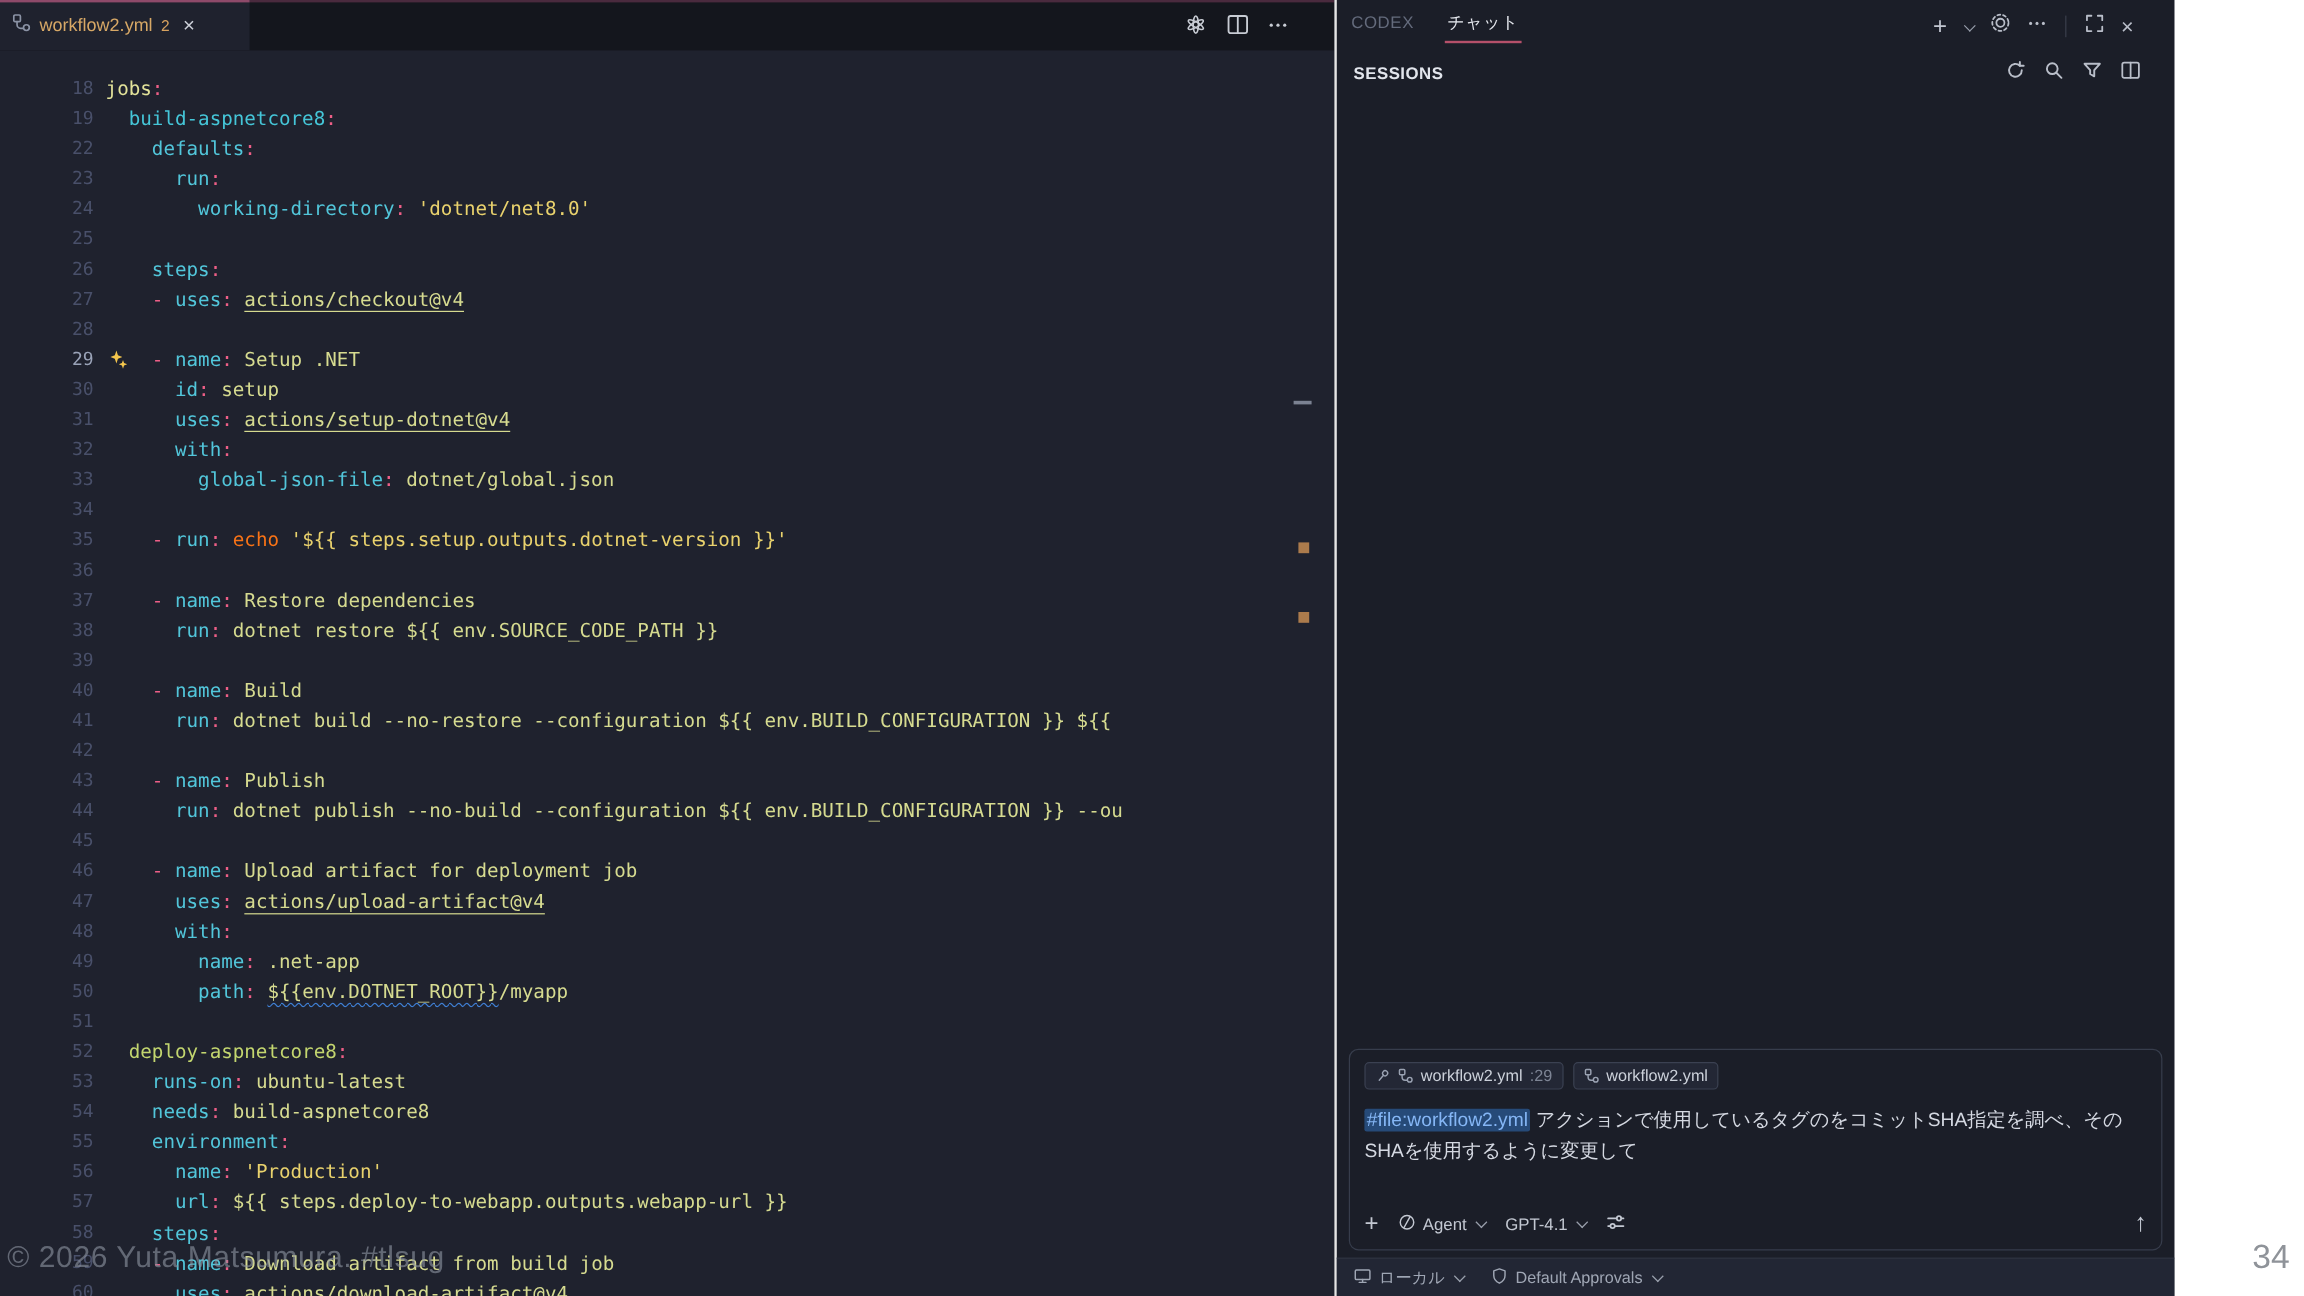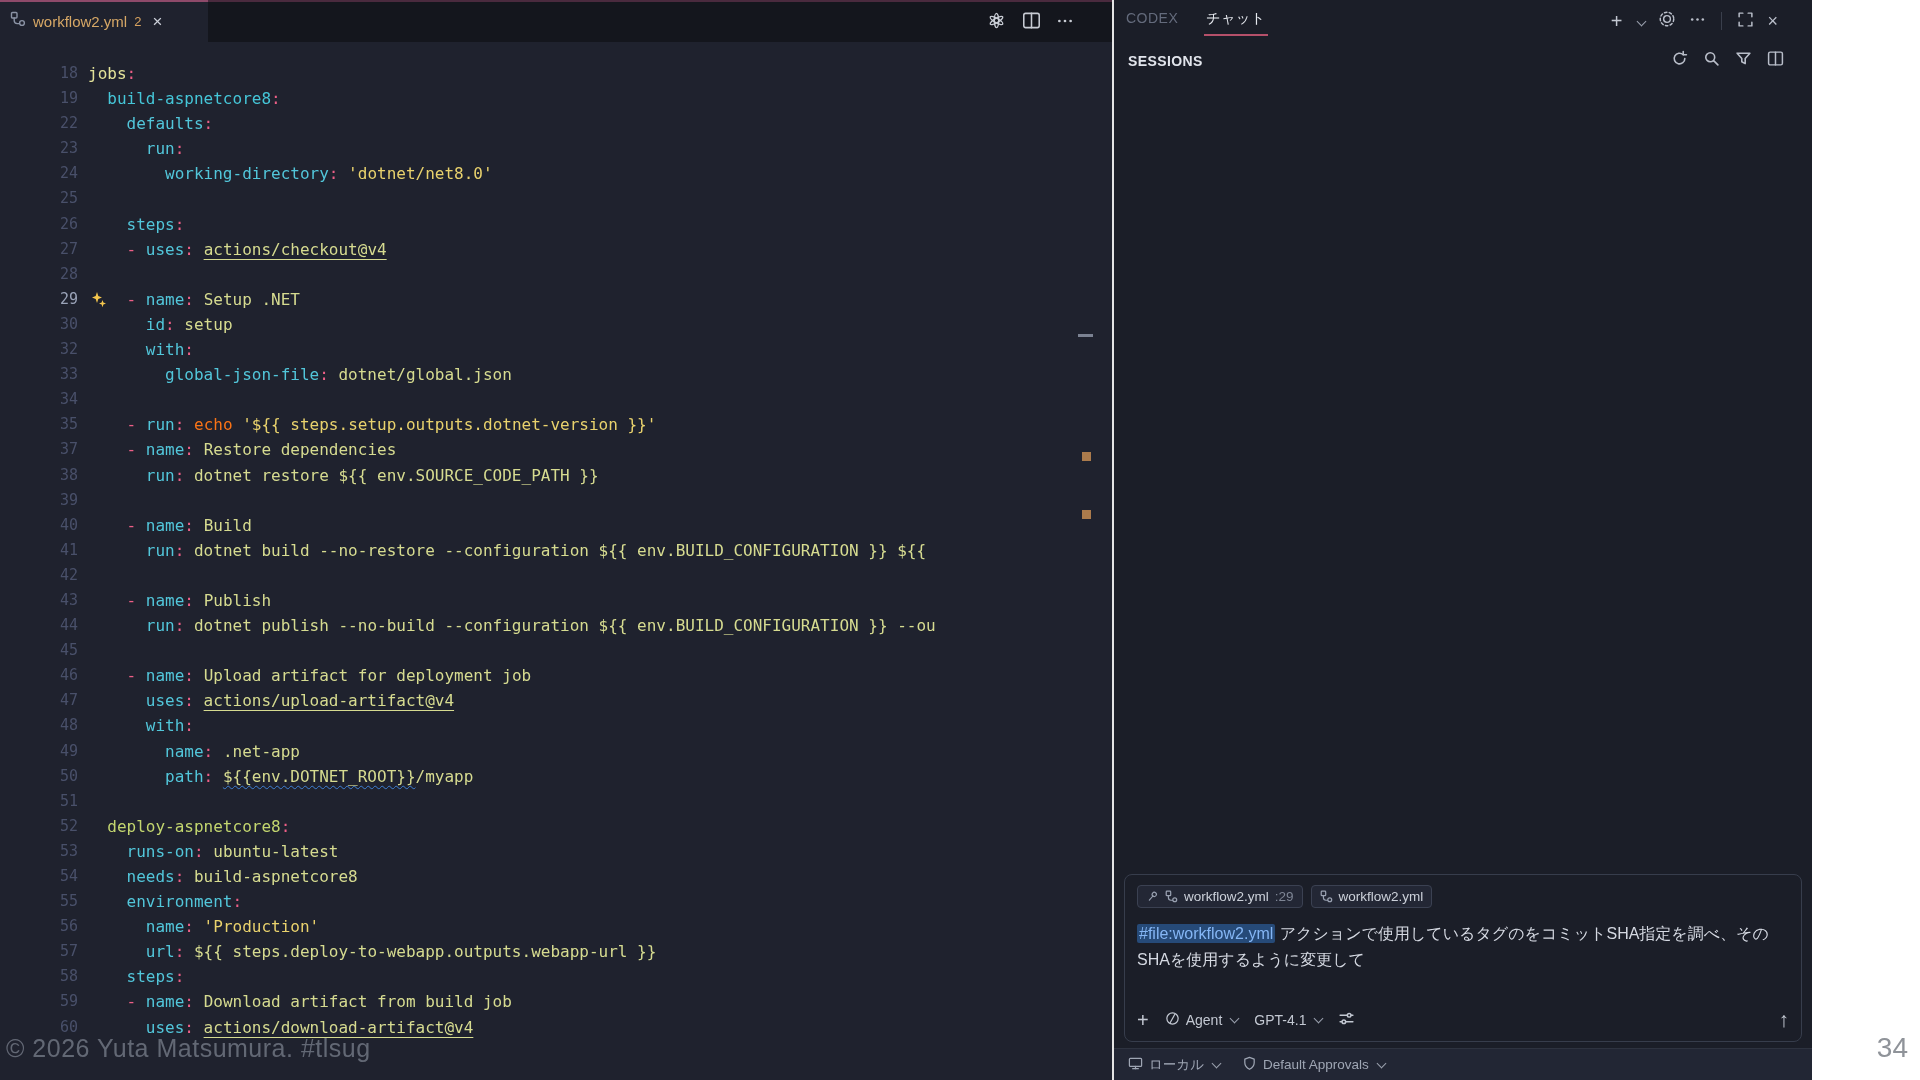--- a/index.html
+++ b/index.html
@@ -132,24 +132,26 @@
           <div class="crow"><span class="ln">24</span><span class="ct"><span>        </span><span class="k">working-directory</span><span class="p">:</span><span> </span><span class="s">'dotnet/net8.0'</span></span></div>
           <div class="crow"><span class="ln">25</span><span class="ct"></span></div>
           <div class="crow"><span class="ln">26</span><span class="ct"><span>    </span><span class="k">steps</span><span class="p">:</span></span></div>
           <div class="crow"><span class="ln">27</span><span class="ct"><span>    </span><span class="p">-</span><span> </span><span class="k">uses</span><span class="p">:</span><span> </span><span class="l">actions/checkout@v4</span></span></div>
           <div class="crow"><span class="ln">28</span><span class="ct"></span></div>
           <div class="crow"><span class="ln active">29</span><span class="sparkle"><svg width="18" height="18" viewBox="0 0 18 18" fill="#f4c64d">
                 <path d="M7 1l1.3 4L12 6.5 8.3 8 7 12 5.7 8 2 6.5 5.7 5z"></path>
                 <path d="M12.5 9l.9 2.6 2.6 1-2.6 1-.9 2.6-.9-2.6-2.6-1 2.6-1z"></path>
               </svg></span><span class="ct"><span>    </span><span class="p">-</span><span> </span><span class="k">name</span><span class="p">:</span><span> </span><span class="v">Setup .NET</span></span></div>
           <div class="crow"><span class="ln">30</span><span class="ct"><span>      </span><span class="k">id</span><span class="p">:</span><span> </span><span class="v">setup</span></span></div>
+          <div class="crow"><span class="ln">31</span><span class="ct"><span>      </span><span class="k">uses</span><span class="p">:</span><span> </span><span class="l">actions/setup-dotnet@v4</span></span></div>
           <div class="crow"><span class="ln">32</span><span class="ct"><span>      </span><span class="k">with</span><span class="p">:</span></span></div>
           <div class="crow"><span class="ln">33</span><span class="ct"><span>        </span><span class="k">global-json-file</span><span class="p">:</span><span> </span><span class="v">dotnet/global.json</span></span></div>
           <div class="crow"><span class="ln">34</span><span class="ct"></span></div>
           <div class="crow"><span class="ln">35</span><span class="ct"><span>    </span><span class="p">-</span><span> </span><span class="k">run</span><span class="p">:</span><span> </span><span class="g">echo </span><span class="s">'${{ steps.setup.outputs.dotnet-version }}'</span></span></div>
+          <div class="crow"><span class="ln">36</span><span class="ct"></span></div>
           <div class="crow"><span class="ln">37</span><span class="ct"><span>    </span><span class="p">-</span><span> </span><span class="k">name</span><span class="p">:</span><span> </span><span class="v">Restore dependencies</span></span></div>
           <div class="crow"><span class="ln">38</span><span class="ct"><span>      </span><span class="k">run</span><span class="p">:</span><span> </span><span class="v">dotnet restore ${{ env.SOURCE_CODE_PATH }}</span></span></div>
           <div class="crow"><span class="ln">39</span><span class="ct"></span></div>
           <div class="crow"><span class="ln">40</span><span class="ct"><span>    </span><span class="p">-</span><span> </span><span class="k">name</span><span class="p">:</span><span> </span><span class="v">Build</span></span></div>
           <div class="crow"><span class="ln">41</span><span class="ct"><span>      </span><span class="k">run</span><span class="p">:</span><span> </span><span class="v">dotnet build --no-restore --configuration ${{ env.BUILD_CONFIGURATION }} ${{</span></span></div>
           <div class="crow"><span class="ln">42</span><span class="ct"></span></div>
           <div class="crow"><span class="ln">43</span><span class="ct"><span>    </span><span class="p">-</span><span> </span><span class="k">name</span><span class="p">:</span><span> </span><span class="v">Publish</span></span></div>
           <div class="crow"><span class="ln">44</span><span class="ct"><span>      </span><span class="k">run</span><span class="p">:</span><span> </span><span class="v">dotnet publish --no-build --configuration ${{ env.BUILD_CONFIGURATION }} --ou</span></span></div>
           <div class="crow"><span class="ln">45</span><span class="ct"></span></div>
           <div class="crow"><span class="ln">46</span><span class="ct"><span>    </span><span class="p">-</span><span> </span><span class="k">name</span><span class="p">:</span><span> </span><span class="v">Upload artifact for deployment job</span></span></div>

